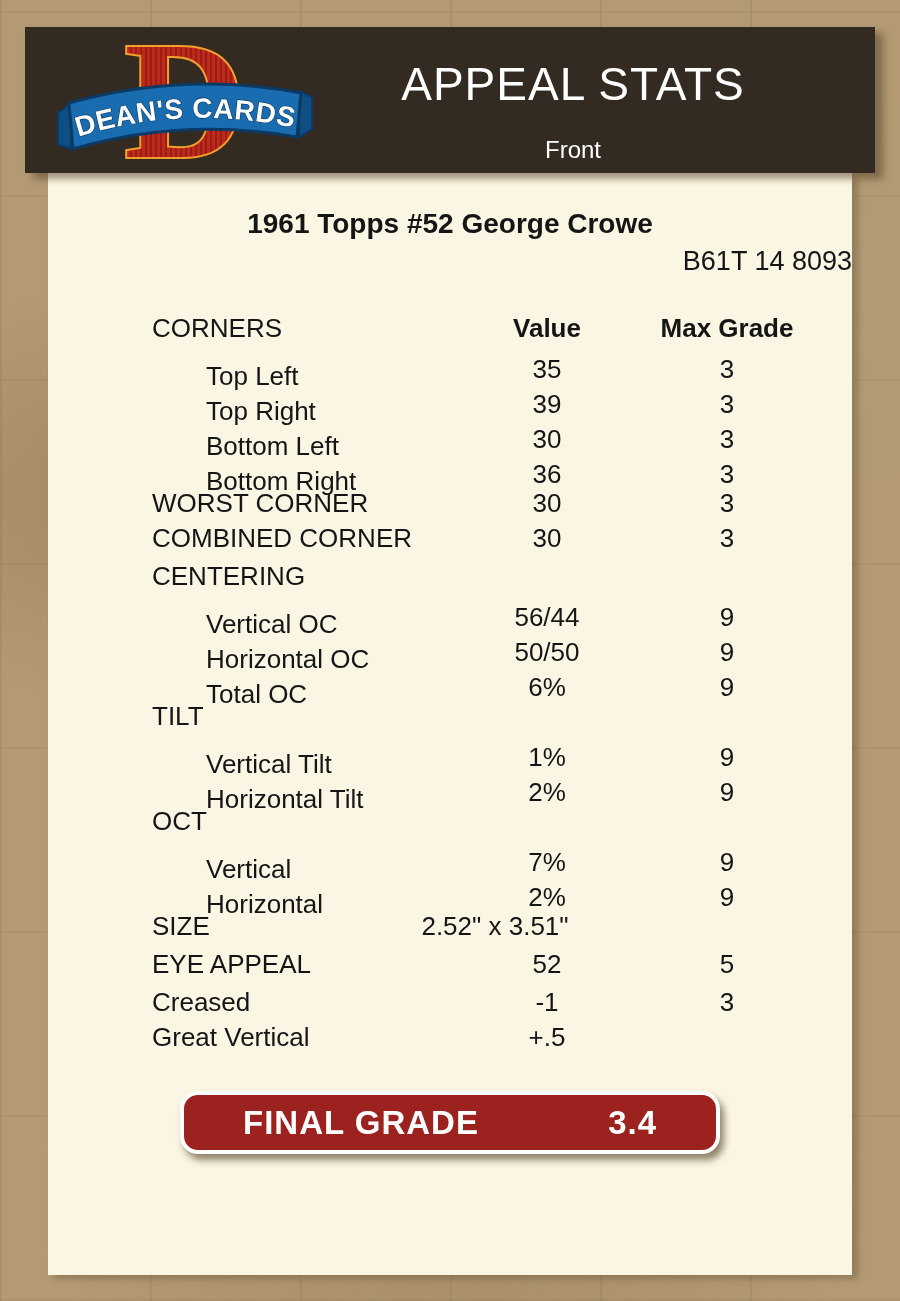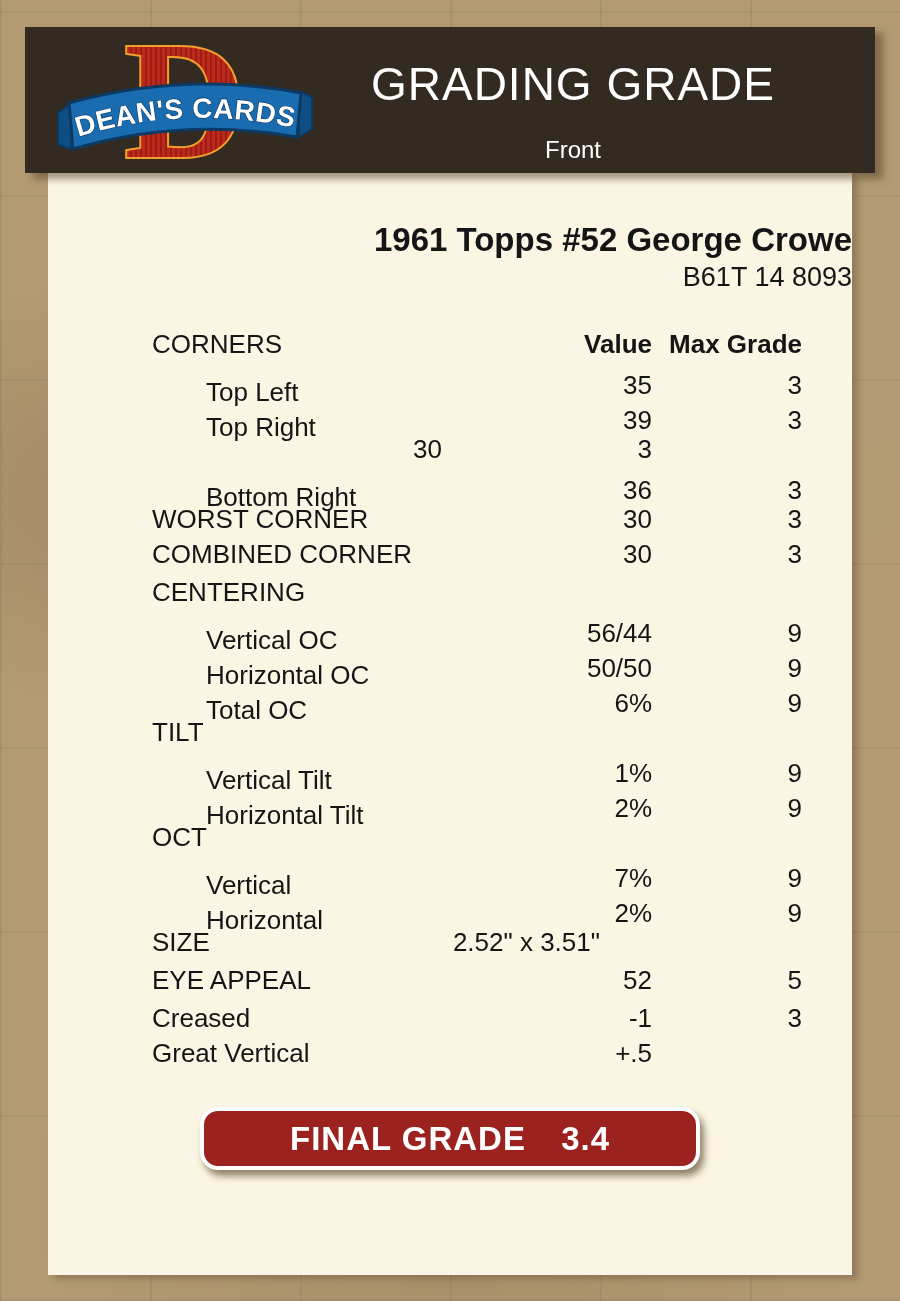--- a/index.html
+++ b/index.html
@@ -15,36 +15,36 @@
   
   .header{position:absolute;left:25px;top:27px;width:850px;height:146px;background:#332a21;
     box-shadow:8px 6px 7px rgba(88,70,44,0.55);z-index:3;}
   .logo-wrap{position:absolute;left:30px;top:6px;width:260px;height:134px;}
   .titles{position:absolute;left:310px;width:476px;top:0;height:146px;text-align:center;color:#ffffff;}
   .h-title{margin-top:30px;font-size:46px;line-height:54px;font-weight:400;letter-spacing:1px;}
   .h-sub{margin-top:20px;font-size:24px;line-height:38px;font-weight:400;}
   
   .panel{position:absolute;left:48px;top:173px;width:804px;height:1102px;background:#fbf5e3;
     box-shadow:6px 4px 6px rgba(88,70,44,0.35);z-index:2;color:#151515;}
-  .card-title{padding-top:48px;text-align:right;font-size:33px;line-height:38px;font-weight:bold;}
+  .card-title{padding-top:32px;text-align:center;font-size:28px;line-height:38px;font-weight:bold;}
   .card-id{text-align:right;font-size:27px;line-height:36px;}
   
   .gtable{margin:32px 0 0 104px;font-size:26px;}
   .row{display:grid;grid-template-columns:290px 210px 150px;height:35px;align-items:center;}
   .row.gap{margin-top:3px;}
   .cell-label{font-weight:normal;white-space:nowrap;}
   .row.sub .cell-label{font-weight:normal;padding-left:54px;margin-top:15px;}
-  .cell-val,.cell-max{text-align:right;font-weight:normal;white-space:nowrap;}
+  .cell-val,.cell-max{text-align:center;font-weight:normal;white-space:nowrap;}
   .row.head .cell-val,.row.head .cell-max{font-weight:bold;}
   .cell-val.shift{transform:translateX(-52px);}
   
-  .grade-btn{width:500px;height:63px;margin:36px auto 0;box-sizing:border-box;
+  .grade-btn{width:540px;height:63px;margin:36px auto 0;box-sizing:border-box;
     background:#9c2220;border:4px solid #ffffff;border-radius:18px;
     box-shadow:4px 6px 7px rgba(125,110,85,0.85);
-    display:flex;align-items:center;justify-content:space-between;padding:0 86px;
+    display:flex;align-items:center;justify-content:space-between;padding:0 59px;
     color:#ffffff;font-weight:bold;font-size:33px;letter-spacing:1px;cursor:pointer;}
 </style>
 </head>
 <body>
 
 <div class="stage">
 
   <div class="header">
     <div class="logo-wrap">
       <svg viewBox="0 0 260 130" width="260" height="130">
@@ -58,21 +58,21 @@
         <text x="130" y="124" text-anchor="middle" font-family="Liberation Serif, serif" font-size="168" font-weight="bold" fill="url(#dstripe)" stroke="#f2a02b" stroke-width="4" paint-order="stroke">D</text>
         <path d="M16,70 L3,80 L3,112 L16,116 Z" fill="#0f4d85" stroke="#0b3a64" stroke-width="2"></path>
         <path d="M244,58 L257,64 L257,96 L244,104 Z" fill="#0f4d85" stroke="#0b3a64" stroke-width="2"></path>
         <path d="M14,70 Q130,38 246,60 L242,104 Q128,84 18,116 Z" fill="#1a6cb0" stroke="#0b3a64" stroke-width="3"></path>
         <text font-family="Liberation Sans, sans-serif" font-size="28" font-weight="bold" fill="#ffffff" stroke="#0b3a64" stroke-width="1.2" paint-order="stroke" letter-spacing="0.5">
           <textPath href="#ribbonTextPath" startOffset="50%" text-anchor="middle">DEAN'S CARDS</textPath>
         </text>
       </svg>
     </div>
     <div class="titles">
-      <div class="h-title">GRADING GRADE</div>
+      <div class="h-title">APPEAL STATS</div>
       <div class="h-sub">Front</div>
     </div>
   </div>
 
   <div class="panel">
     <div class="card-title">1961 Topps #52 George Crowe</div>
     <div class="card-id">B61T 14 8093</div>
 
     <div class="gtable">
 
@@ -86,20 +86,21 @@
         <div class="cell-label">Top Left</div>
         <div class="cell-val">35</div>
         <div class="cell-max">3</div>
       </div>
       <div class="row sub">
         <div class="cell-label">Top Right</div>
         <div class="cell-val">39</div>
         <div class="cell-max">3</div>
       </div>
       <div class="row sub">
+        <div class="cell-label">Bottom Left</div>
         <div class="cell-val">30</div>
         <div class="cell-max">3</div>
       </div>
       <div class="row sub">
         <div class="cell-label">Bottom Right</div>
         <div class="cell-val">36</div>
         <div class="cell-max">3</div>
       </div>
       <div class="row">
         <div class="cell-label">WORST CORNER</div>

